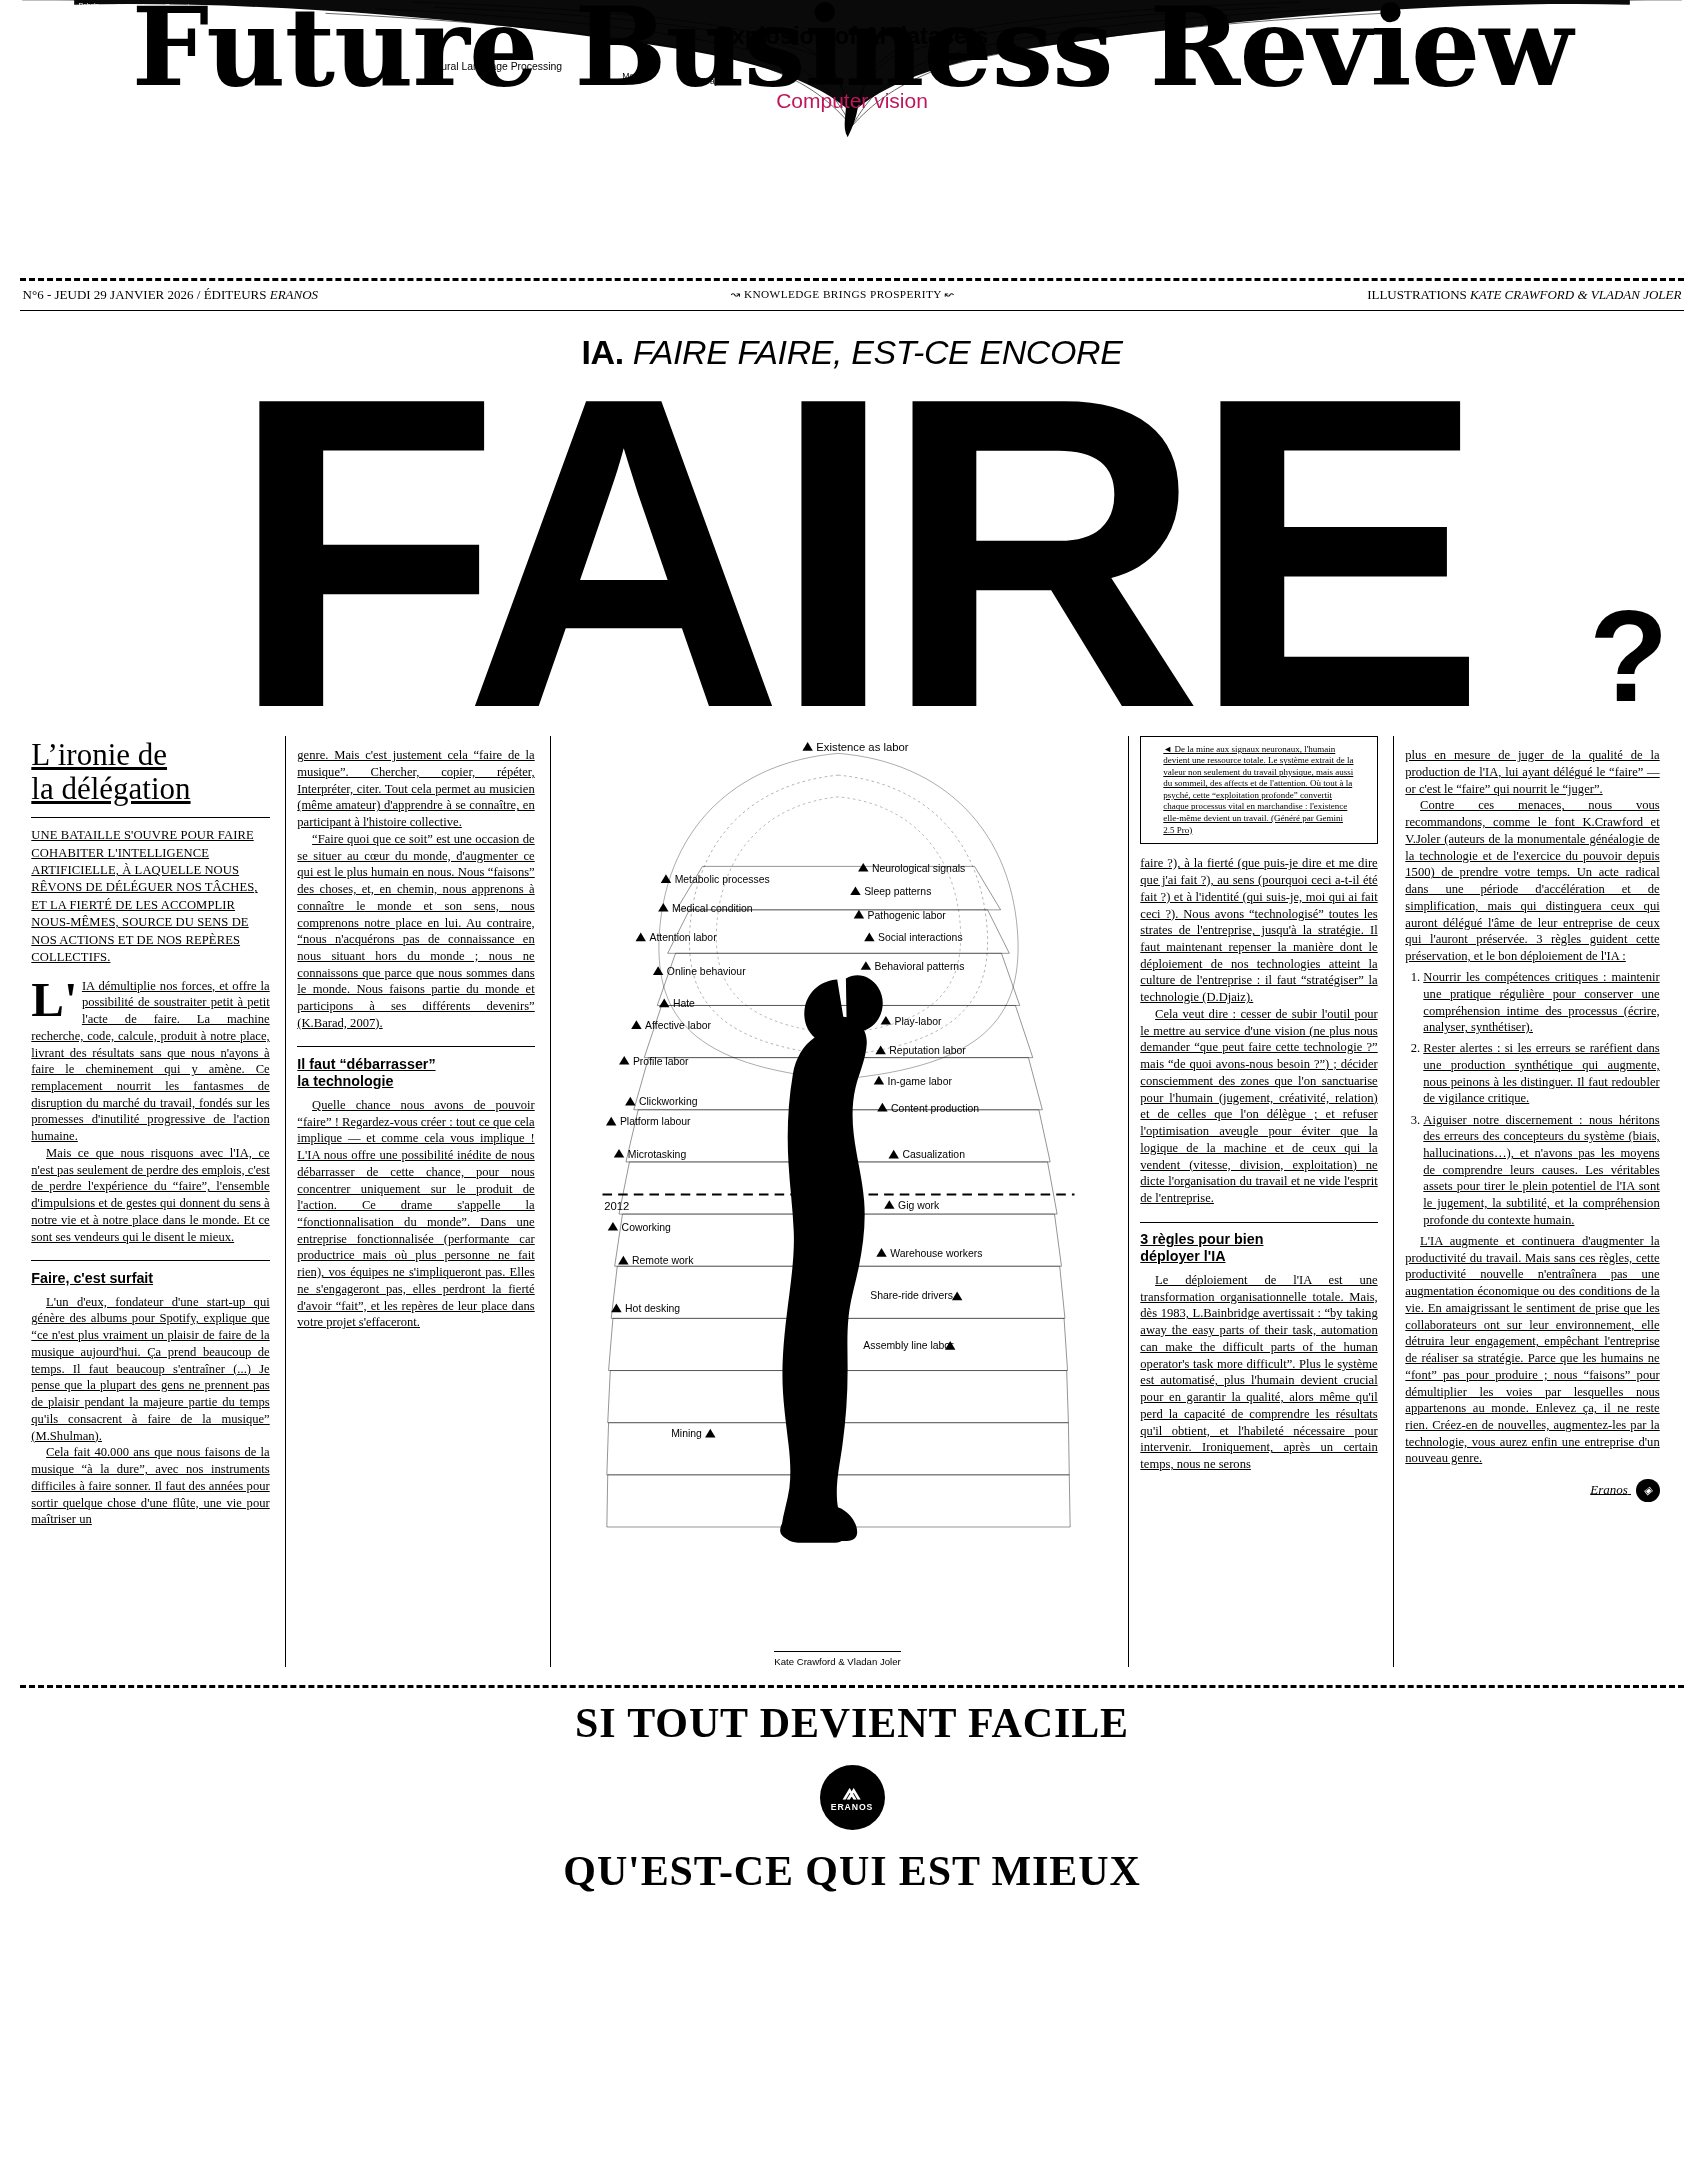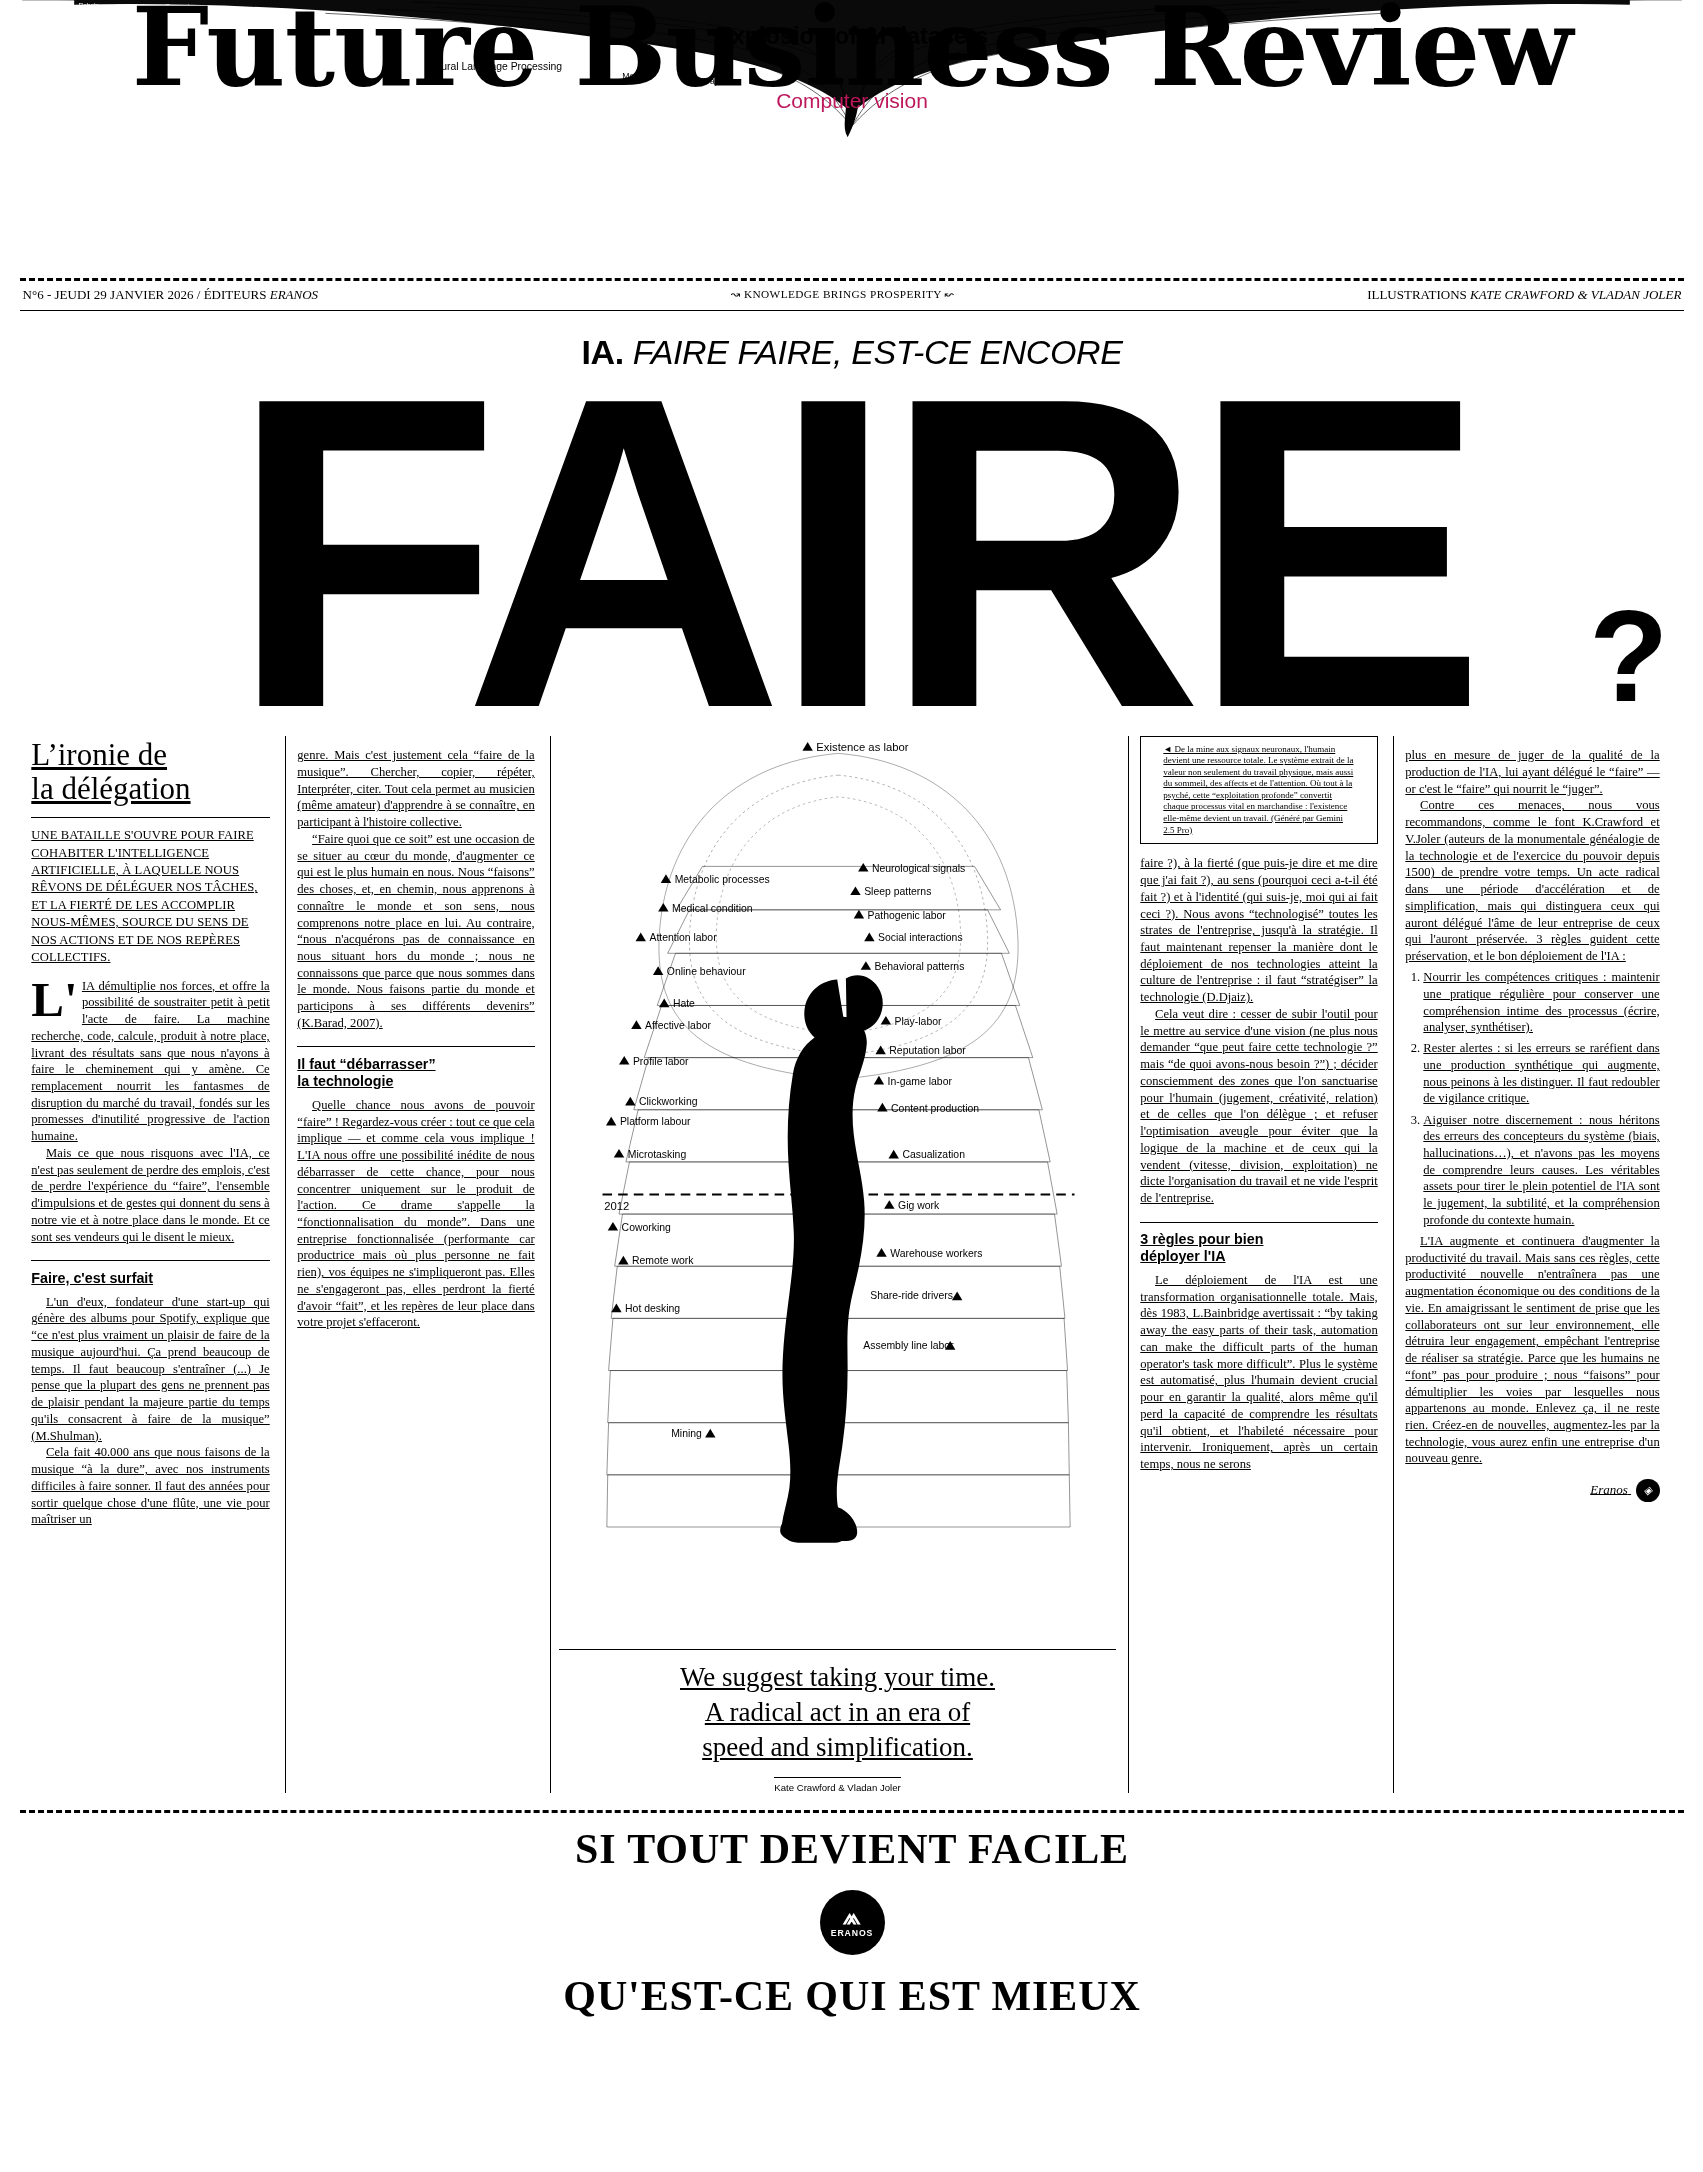--- a/index.html
+++ b/index.html
@@ -417,25 +417,20 @@
               </g>
           </g>
 
           <g class="artlabel">
             <polygon points="572,14 584,34 560,34" fill="#000"></polygon>
             <text x="592" y="34" font-size="26">Existence as labor</text>
           </g>
         </svg>
       </div>
 
-      <div class="pullquote">
-        <div>We suggest taking your time.</div>
-        <div>A radical act in an era of</div>
-        <div>speed and simplification.</div>
-      </div>
       <div class="pullcredit">
         <span>Kate Crawford &amp; Vladan Joler</span>
       </div>
     </div>
 
     <div class="col">
       <div class="notebox">◄ De la mine aux signaux neuronaux, l'humain devient une ressource totale. Le système extrait de la valeur non seulement du travail physique, mais aussi du sommeil, des affects et de l'attention. Où tout à la psyché, cette “exploitation profonde” convertit chaque processus vital en marchandise : l'existence elle-même devient un travail. (Généré par Gemini 2.5 Pro)</div>
       <p class="body first">faire ?), à la fierté (que puis-je dire et me dire que j'ai fait ?), au sens (pourquoi ceci a-t-il été fait ?) et à l'identité (qui suis-je, moi qui ai fait ceci ?). Nous avons “technologisé” toutes les strates de l'entreprise, jusqu'à la stratégie. Il faut maintenant repenser la manière dont le déploiement de nos technologies atteint la culture de l'entreprise : il faut “stratégiser” la technologie (D.Djaiz).</p>
       <p class="body">Cela veut dire : cesser de subir l'outil pour le mettre au service d'une vision (ne plus nous demander “que peut faire cette technologie ?” mais “de quoi avons-nous besoin ?”) ; décider consciemment des zones que l'on sanctuarise pour l'humain (jugement, créativité, relation) et de celles que l'on délègue ; et refuser l'optimisation aveugle pour éviter que la logique de la machine et de ceux qui la vendent (vitesse, division, exploitation) ne dicte l'organisation du travail et ne vide l'esprit de l'entreprise.</p>
       <h3 class="sub">

